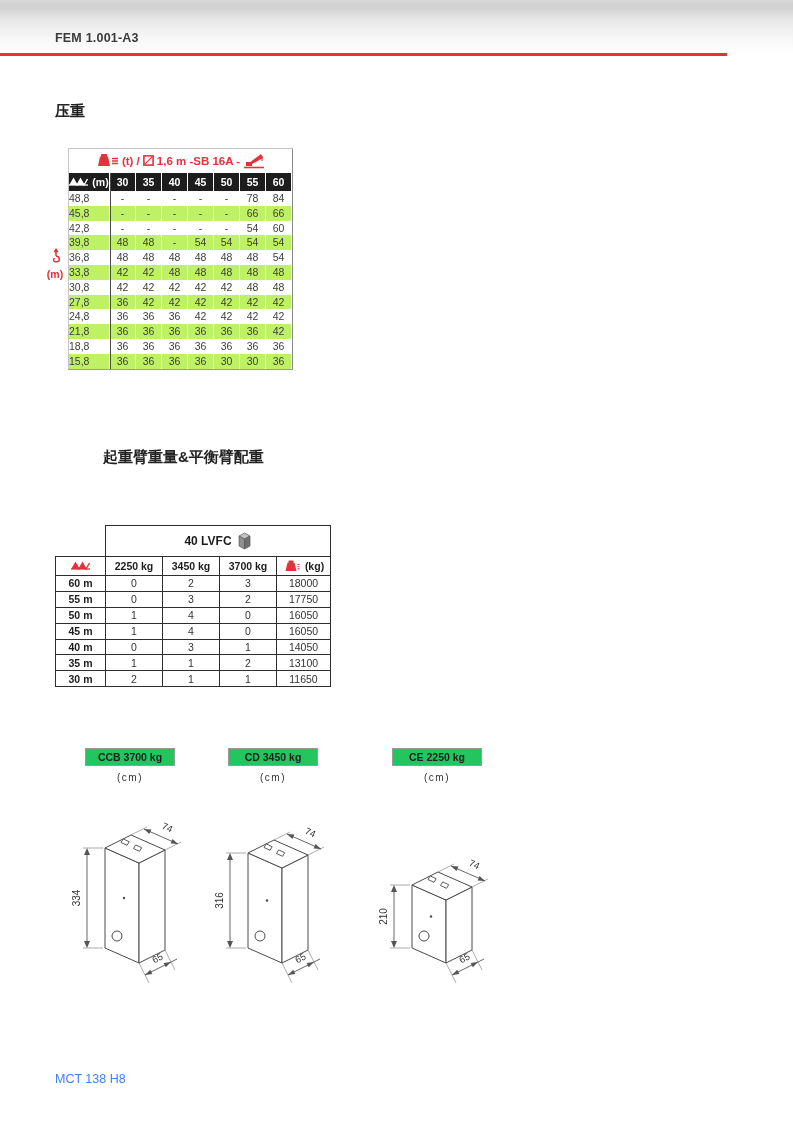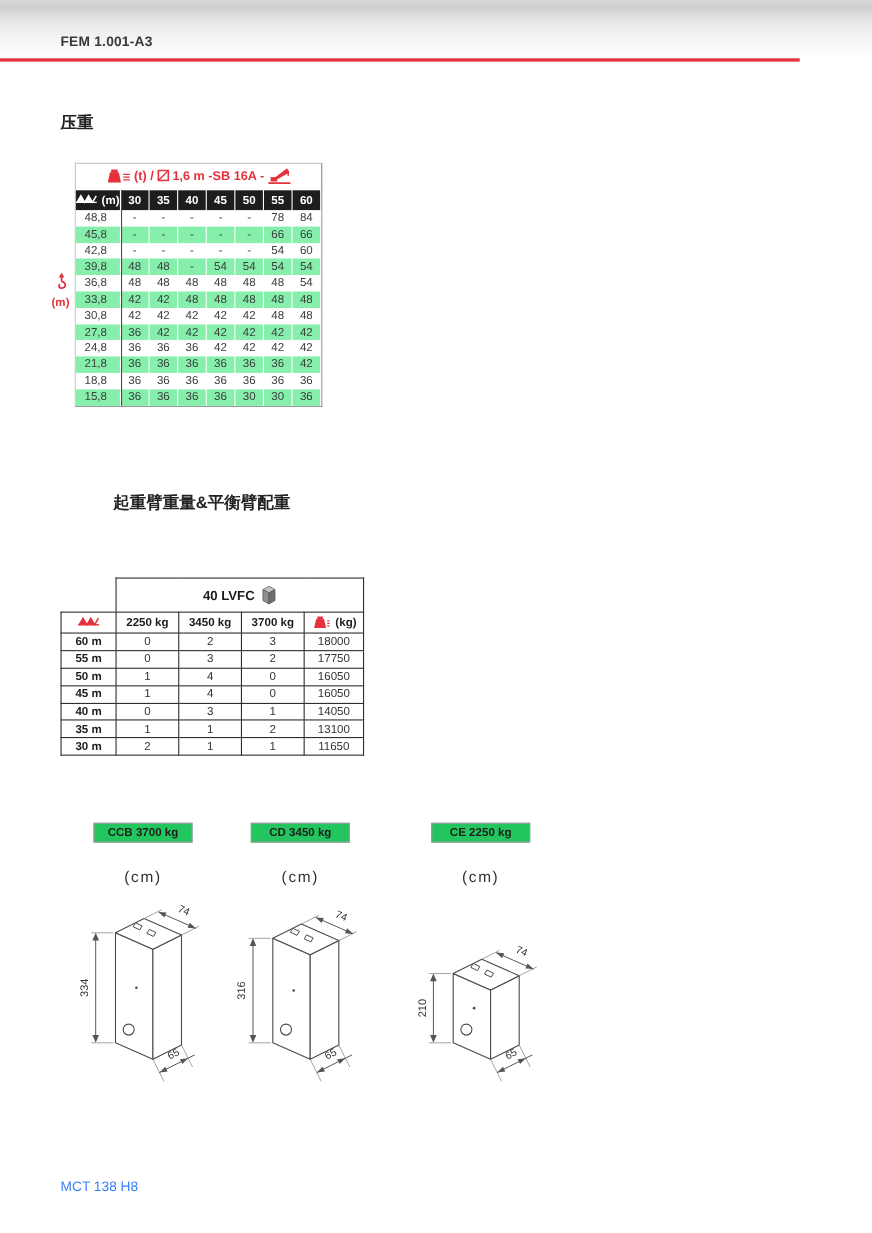--- a/index.html
+++ b/index.html
@@ -32,27 +32,27 @@
     color:#e5313b;font-weight:bold;font-size:11.5px;white-space:nowrap;
   }
   .t1-header{display:flex;gap:1px;height:18px;background:#fff;}
   .t1-hcell{
     background:#1d1d1d;color:#fff;display:flex;align-items:center;justify-content:center;
     gap:3px;font-size:10.5px;font-weight:bold;flex:0 0 25px;
   }
   .t1-hcell.lbl{flex:0 0 40px;}
   .t1-row{display:flex;gap:1px;height:14.8px;background:#fff;}
   .t1-label{
-    flex:0 0 40px;text-align:center;padding-right:4px;box-sizing:border-box;
+    flex:0 0 40px;text-align:left;padding-right:4px;box-sizing:border-box;
     font-size:10.5px;line-height:14.8px;color:#3d3d3d;
   }
   .t1-cell{
     flex:0 0 25px;text-align:center;font-size:10.5px;line-height:14.8px;color:#3d3d3d;
   }
-  .t1-row.striped .t1-label,.t1-row.striped .t1-cell{background:#86efac;}
+  .t1-row.striped .t1-label,.t1-row.striped .t1-cell{background:#bef264;}
   .t1-vline{position:absolute;left:41px;top:24px;bottom:0;width:1px;background:#4d4d4d;}
 
   .hook-annot{
     position:absolute;left:40px;top:248px;width:30px;text-align:center;
     color:#e5313b;font-size:10.5px;font-weight:bold;line-height:13px;
   }
 
   
   .table2{
     position:absolute;left:55px;top:525px;border-collapse:collapse;table-layout:fixed;
@@ -68,21 +68,21 @@
 
   
   .diag-col{
     position:absolute;top:748px;width:150px;height:240px;
     display:flex;flex-direction:column;align-items:center;
   }
   .diag-label-box{
     border:1px solid #9a9a9a;background:#22c55e;padding:2px 10px;min-width:68px;
     text-align:center;font-size:10.5px;font-weight:bold;color:#1e1e1e;white-space:nowrap;
   }
-  .diag-unit{margin-top:23px;font-size:14px;color:#333;letter-spacing:1.5px;}
+  .diag-unit{margin-top:6px;font-size:10px;color:#333;letter-spacing:1.5px;}
   .diag-col svg{margin-top:auto;}
 
   .footer-ref{position:absolute;left:55px;top:1072px;font-size:12.5px;color:#3b82f6;}
 
   .icon{display:inline-block;vertical-align:middle;}
 </style>
 </head>
 <body>
 
 <div class="header-band"></div>

